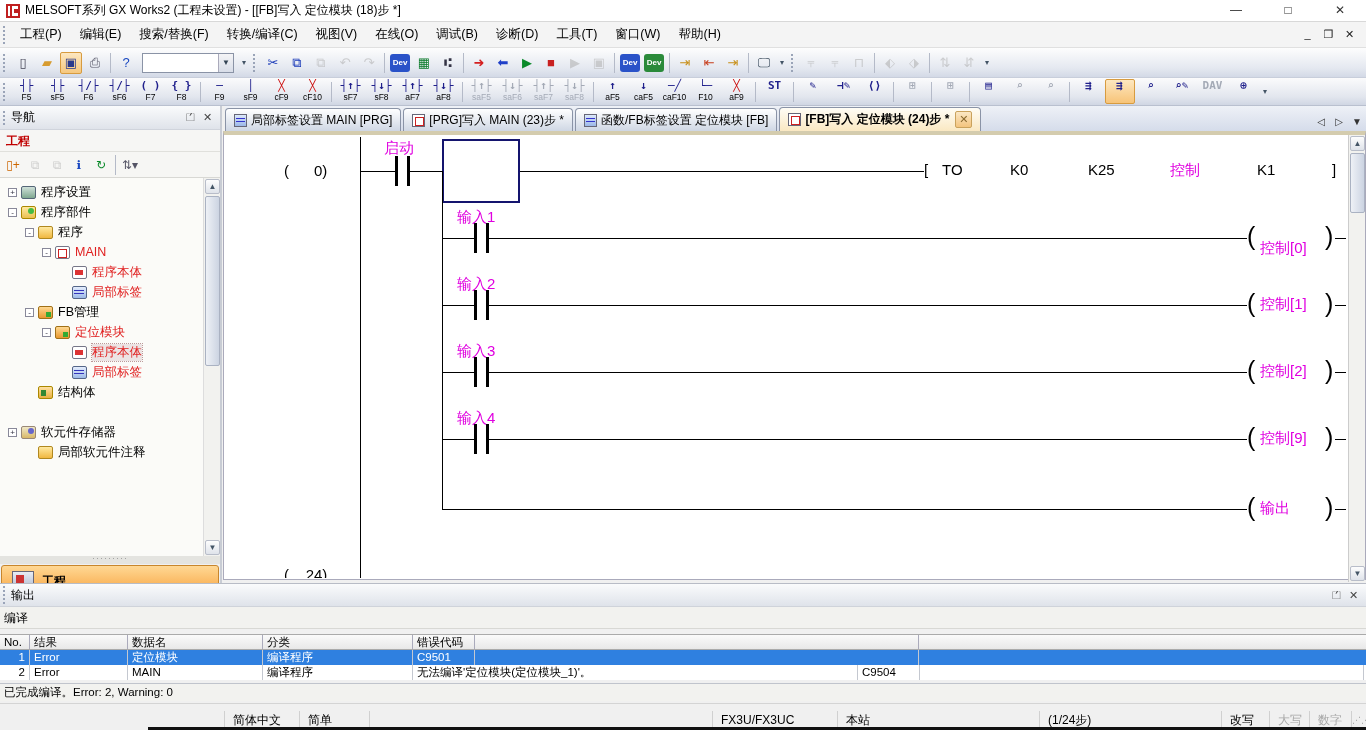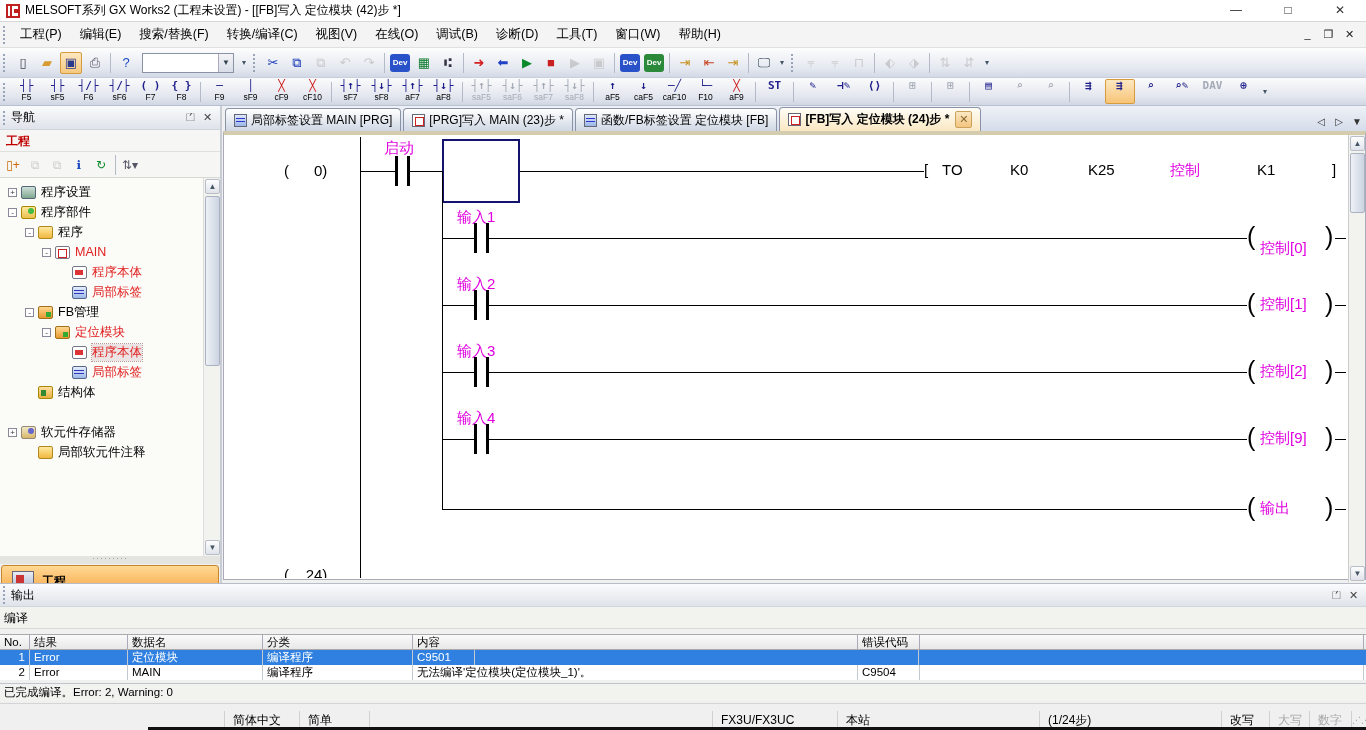--- a/index.html
+++ b/index.html
@@ -163,21 +163,21 @@
   #bottom-strip { position:absolute; left:148px; top:727px; width:1218px; height:3px; background:#101010; }
   #sb-grip { margin-left:auto; margin-right:2px; color:#aaa; font-size:9px; }
 </style>
 </head>
 <body>
 
 <div id="app">
 
   <div id="titlebar">
     <div id="app-icon"></div>
-    <span id="title-text">MELSOFT系列 GX Works2 (工程未设置) - [[FB]写入 定位模块 (42)步 *]</span>
+    <span id="title-text">MELSOFT系列 GX Works2 (工程未设置) - [[FB]写入 定位模块 (18)步 *]</span>
     <div id="win-controls">
       <div class="win-btn">—</div>
       <div class="win-btn">□</div>
       <div class="win-btn">✕</div>
     </div>
   </div>
 
   <div id="menubar">
     <div class="grip"></div>
     <div id="menu-items" style="display:flex;">
@@ -632,21 +632,20 @@
         <div class="hdr-btn">✕</div>
       </div>
     </div>
     <div id="out-group">编译</div>
     <div id="out-table">
         <div class="ot-row hdr">
           <div class="ot-cell" style="width: 30px; flex: 0 0 auto;">No.</div>
           <div class="ot-cell" style="width: 98px; flex: 0 0 auto;">结果</div>
           <div class="ot-cell" style="width: 135px; flex: 0 0 auto;">数据名</div>
           <div class="ot-cell" style="width: 150px; flex: 0 0 auto;">分类</div>
-          <div class="ot-cell" style="width: 445px; flex: 0 0 auto;">内容</div>
           <div class="ot-cell" style="width: 62px; flex: 0 0 auto;">错误代码</div>
           <div class="ot-cell" style="width: 444px; flex: 0 0 auto;"></div>
         </div>
         <div class="ot-row sel">
           <div class="ot-cell num" style="width: 30px; flex: 0 0 auto;">1</div>
           <div class="ot-cell" style="width: 98px; flex: 0 0 auto;">Error</div>
           <div class="ot-cell" style="width: 135px; flex: 0 0 auto;">定位模块</div>
           <div class="ot-cell" style="width: 150px; flex: 0 0 auto;">编译程序</div>
           <div class="ot-cell" style="width: 62px; flex: 0 0 auto;">C9501</div>
           <div class="ot-cell" style="width: 444px; flex: 0 0 auto;"></div>

